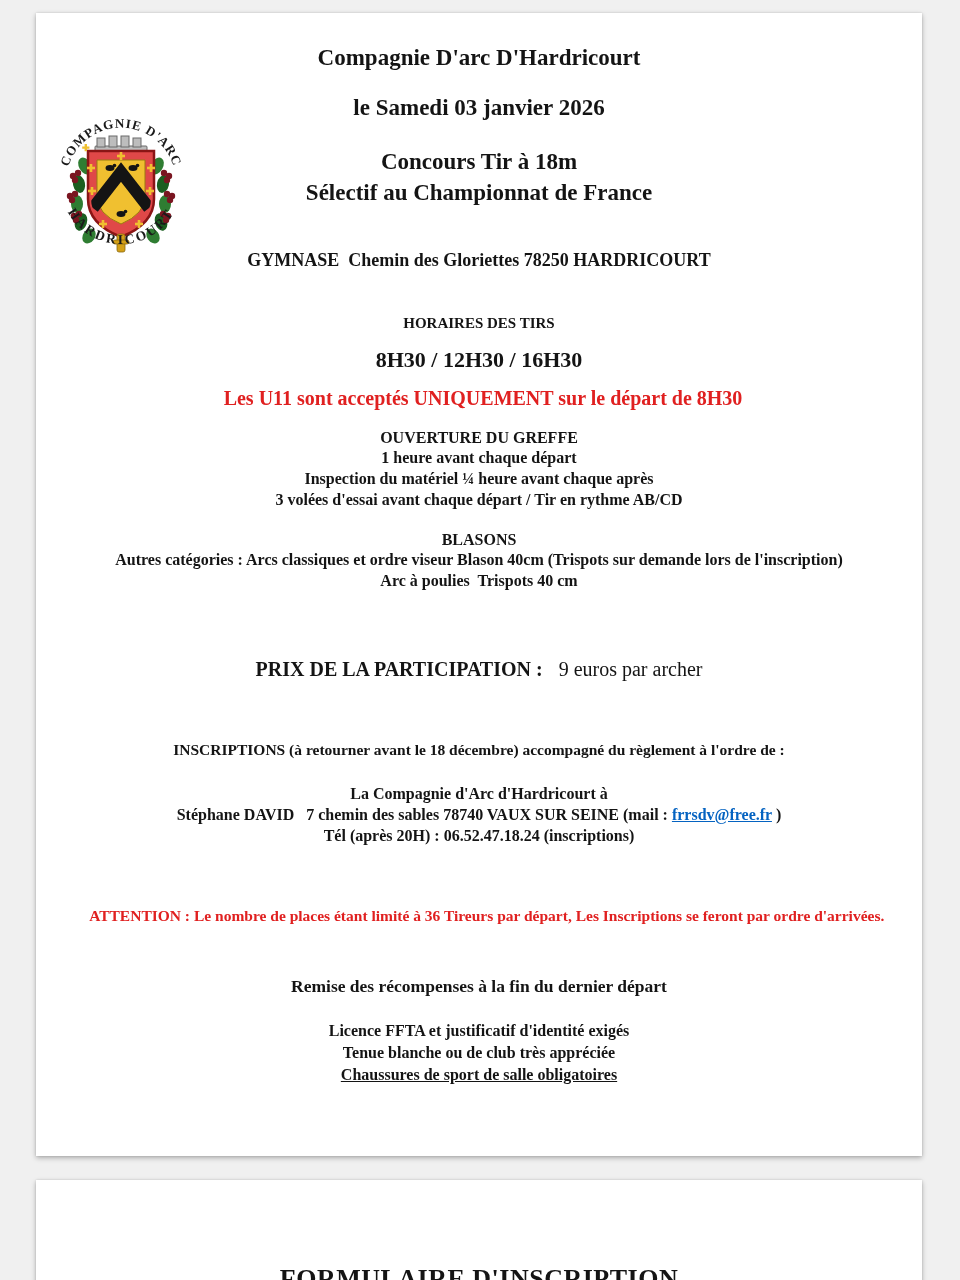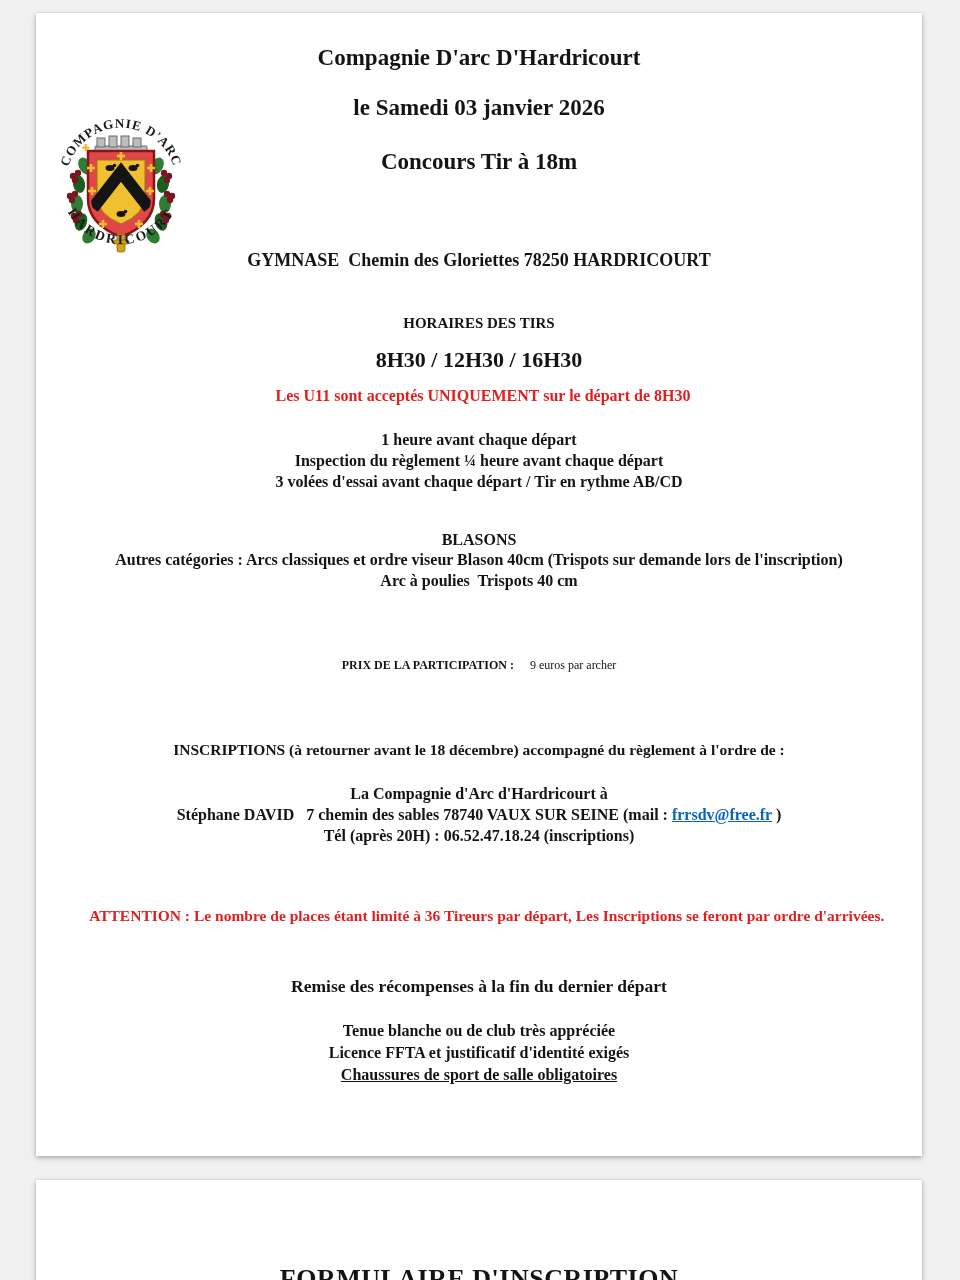--- a/index.html
+++ b/index.html
@@ -22,24 +22,24 @@
 
   .abs { position: absolute; left: 0; right: 0; text-align: center; }
   .b { font-weight: bold; }
   .red { color: #e02020; }
   .pre { white-space: pre-wrap; }
 
   .title-line   { font-size: 23px; font-weight: bold; }
   .venue-line   { font-size: 18px; font-weight: bold; }
   .small-head   { font-size: 15px; font-weight: bold; }
   .times-line   { font-size: 22px; font-weight: bold; margin-top: 13px; }
-  .notice-line  { font-size: 16px; font-weight: bold; padding-left: 8px; }
+  .notice-line  { font-size: 20px; font-weight: bold; padding-left: 8px; }
   .body-line    { font-size: 16px; font-weight: bold; line-height: 21px; }
   .sec-head     { font-size: 16px; font-weight: bold; }
-  .prix-line    { font-size: 12px; }
+  .prix-line    { font-size: 20px; }
   .prix-line .value { font-weight: normal; margin-left: 16px; }
   .resto-line   { font-size: 16px; font-weight: bold; }
   .inscr-head   { font-size: 15.5px; font-weight: bold; }
   .contact-block{ font-size: 16px; font-weight: bold; line-height: 21px; }
   .attention-line { font-size: 15.5px; font-weight: bold; }
   .remise-line  { font-size: 17.5px; font-weight: bold; }
   .req-block    { font-size: 16px; font-weight: bold; line-height: 22px; }
   .underline    { text-decoration: underline; }
   a.mail-link   { color: #0563c1; text-decoration: underline; cursor: pointer; }
 
@@ -175,30 +175,32 @@
       </text>
       <text class="crest-text" font-size="13.5" letter-spacing="2.5">
         <textPath href="#arcBot" startOffset="50%" text-anchor="middle">HARDRICOURT</textPath>
       </text>
     </svg>
   </div>
 
   <div class="abs title-line" style="top:32px">Compagnie D'arc D'Hardricourt</div>
   <div class="abs title-line" style="top:82px">le Samedi 03 janvier 2026</div>
   <div class="abs title-line" style="top:136px">Concours Tir à 18m</div>
+  <div class="abs title-line" style="top:167px">Sélectif au Championnat de France</div>
   <div class="abs venue-line pre" style="top:237px">GYMNASE  Chemin des Gloriettes 78250 HARDRICOURT</div>
 
   <div class="abs small-head" style="top:302px">HORAIRES DES TIRS</div>
   <div class="abs times-line" style="top:321px">8H30 / 12H30 / 16H30</div>
 
   <div class="abs notice-line red" style="top:374px">Les U11 sont acceptés UNIQUEMENT sur le départ de 8H30</div>
 
   <div class="abs" style="top:416px">
+    <div class="sec-head">OUVERTURE DU GREFFE</div>
     <div class="body-line">1 heure avant chaque départ</div>
-    <div class="body-line">Inspection du règlement ¼ heure avant chaque départ</div>
+    <div class="body-line">Inspection du matériel ¼ heure avant chaque après</div>
     <div class="body-line">3 volées d'essai avant chaque départ / Tir en rythme AB/CD</div>
   </div>
 
   <div class="abs" style="top:518px">
     <div class="sec-head">BLASONS</div>
     <div class="body-line">Autres catégories : Arcs classiques et ordre viseur Blason 40cm (Trispots sur demande lors de l'inscription)</div>
     <div class="body-line pre">Arc à poulies  Trispots 40 cm</div>
   </div>
 
   <div class="abs prix-line" style="top:645px">
@@ -214,22 +216,22 @@
     <div>Tél (après 20H) : 06.52.47.18.24 (inscriptions)</div>
   </div>
 
   <div class="abs attention-line red pre" style="top:876px">
     <span>ATTENTION :</span><span> Le nombre de places étant limité à 36 Tireurs par départ, Les Inscriptions se feront par ordre d'arrivées.</span>
   </div>
 
   <div class="abs remise-line" style="top:963px">Remise des récompenses à la fin du dernier départ</div>
 
   <div class="abs req-block" style="top:1007px">
+    <div>Licence FFTA et justificatif d'identité exigés</div>
     <div>Tenue blanche ou de club très appréciée</div>
-    <div>Licence FFTA et justificatif d'identité exigés</div>
     <div class="underline">Chaussures de sport de salle obligatoires</div>
   </div>
 
 </div>
 
 <div class="page page2">
   <div class="abs form-title" style="top:84px">FORMULAIRE D'INSCRIPTION</div>
 </div>
 
 </body></html>

